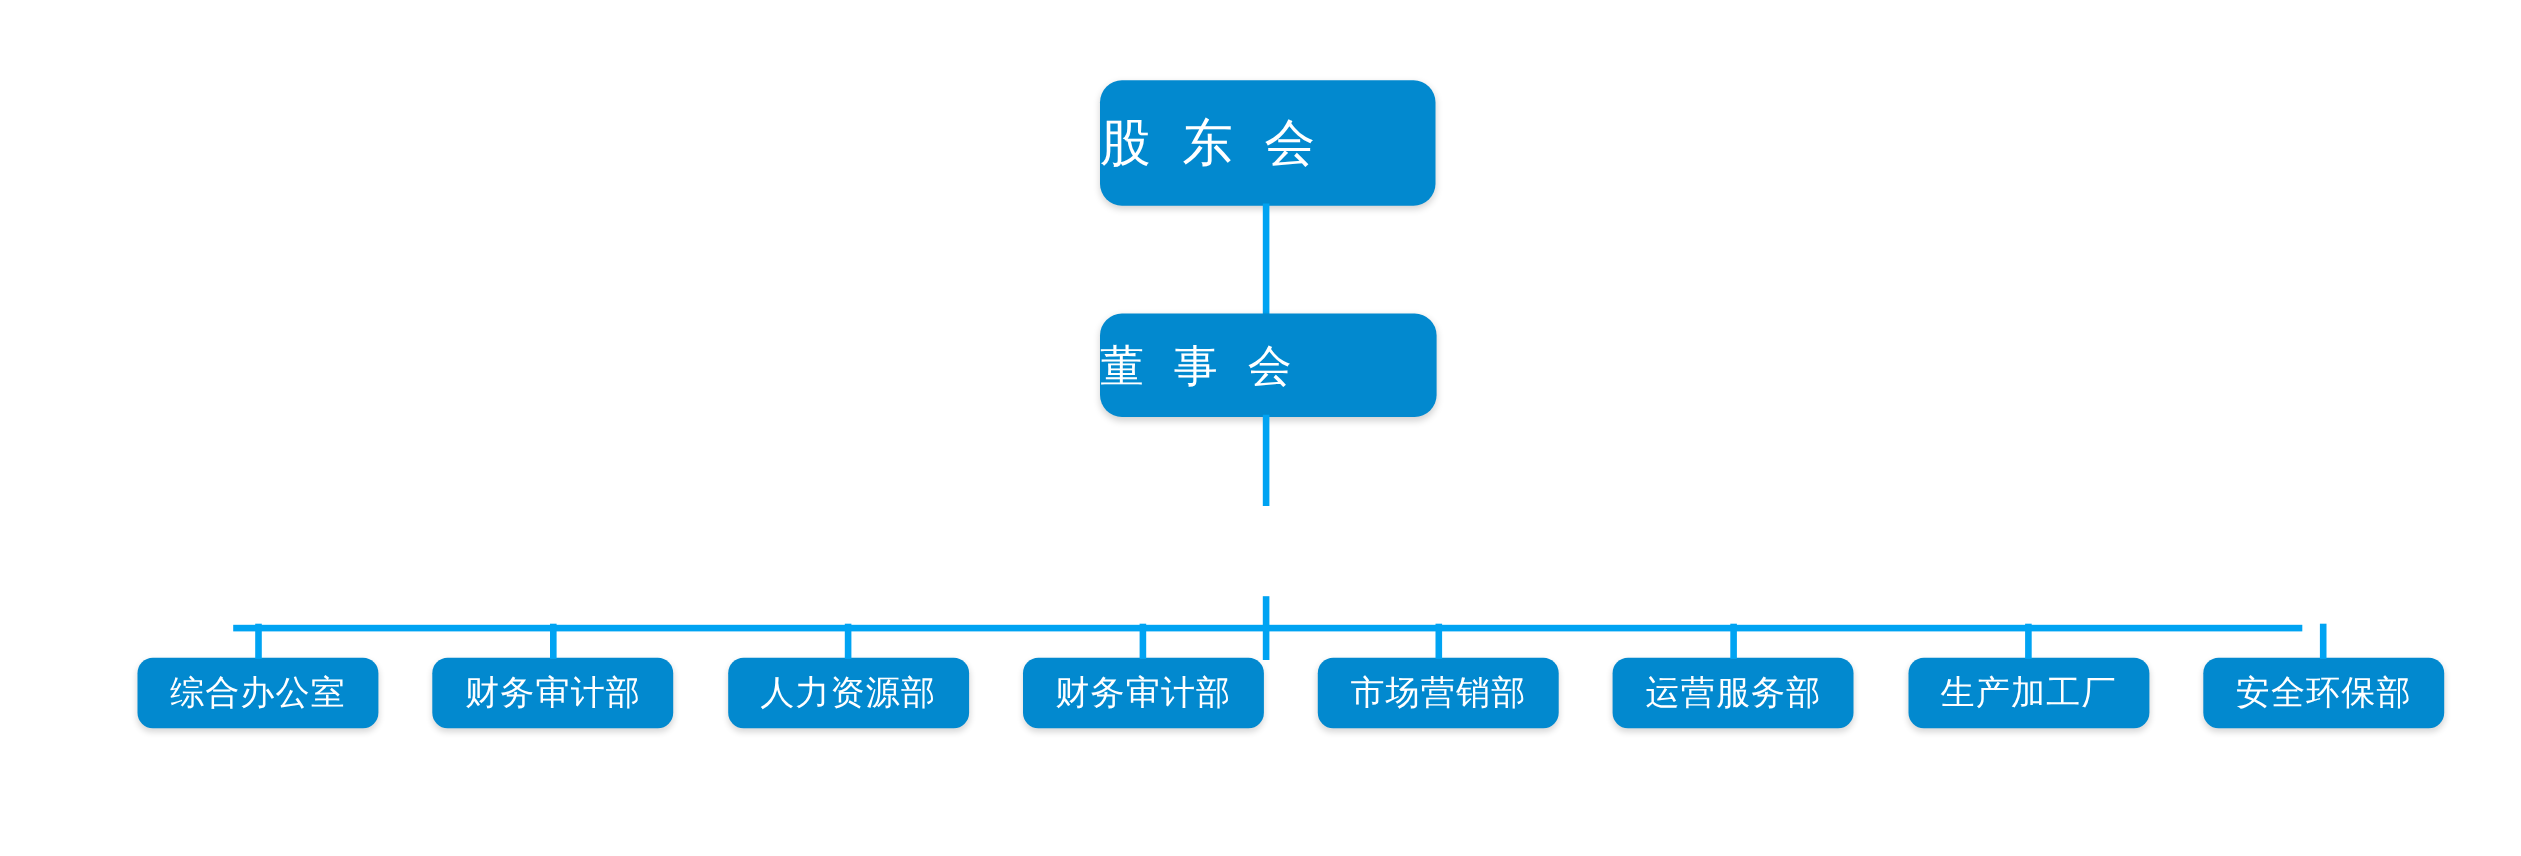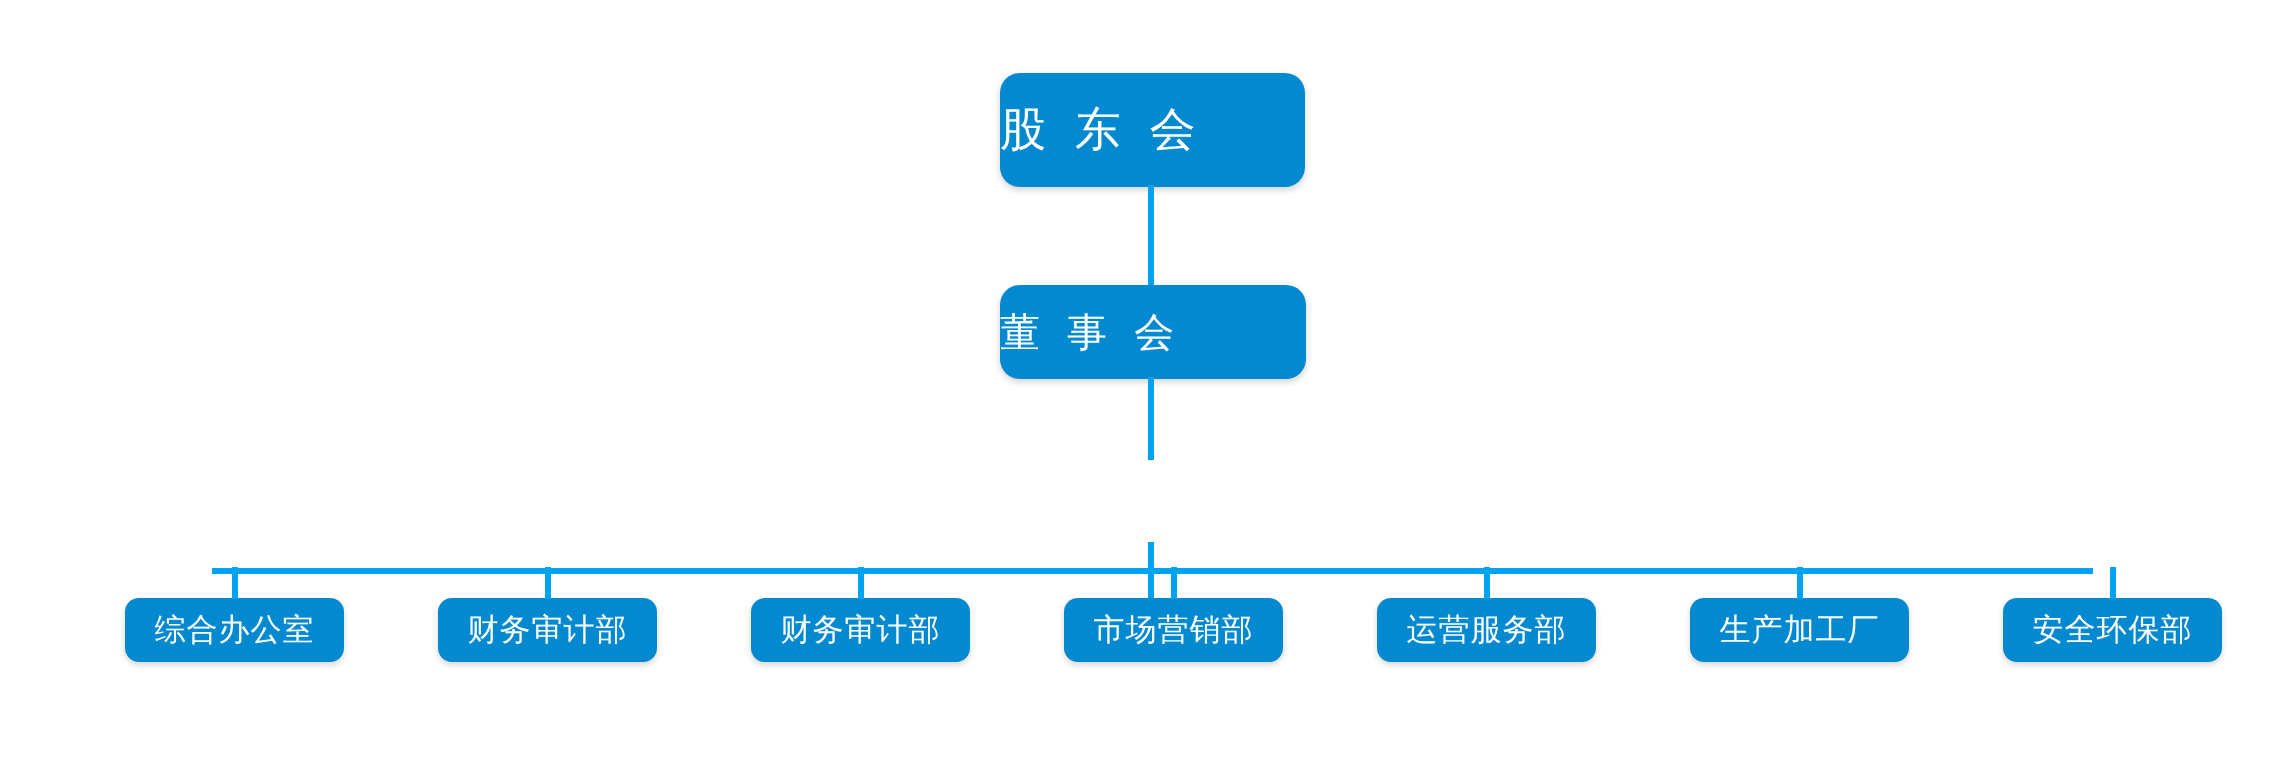--- a/index.html
+++ b/index.html
@@ -117,20 +117,24 @@
     <div class="dept">
       <div class="dept-drop"></div>
       <span class="dept-label">综合办公室</span>
     </div>
 
     <div class="dept">
       <div class="dept-drop"></div>
       <span class="dept-label">财务审计部</span>
     </div>
 
+    <div class="dept">
+      <div class="dept-drop"></div>
+      <span class="dept-label">人力资源部</span>
+    </div>
 
     <div class="dept">
       <div class="dept-drop"></div>
       <span class="dept-label">财务审计部</span>
     </div>
 
     <div class="dept">
       <div class="dept-drop"></div>
       <span class="dept-label">市场营销部</span>
     </div>

